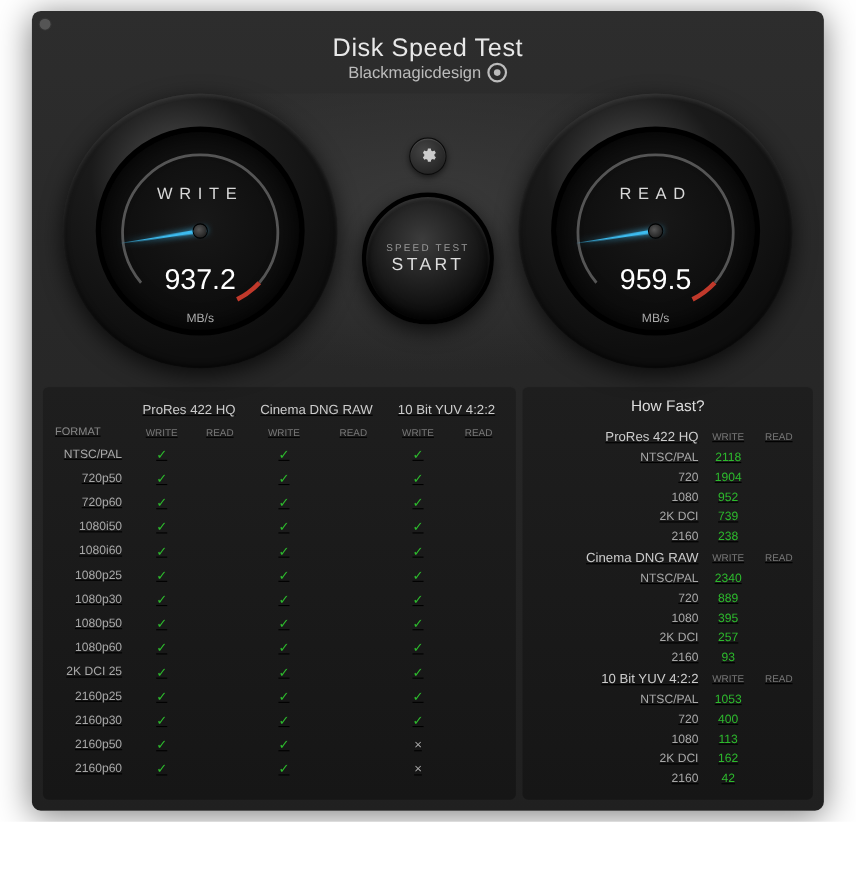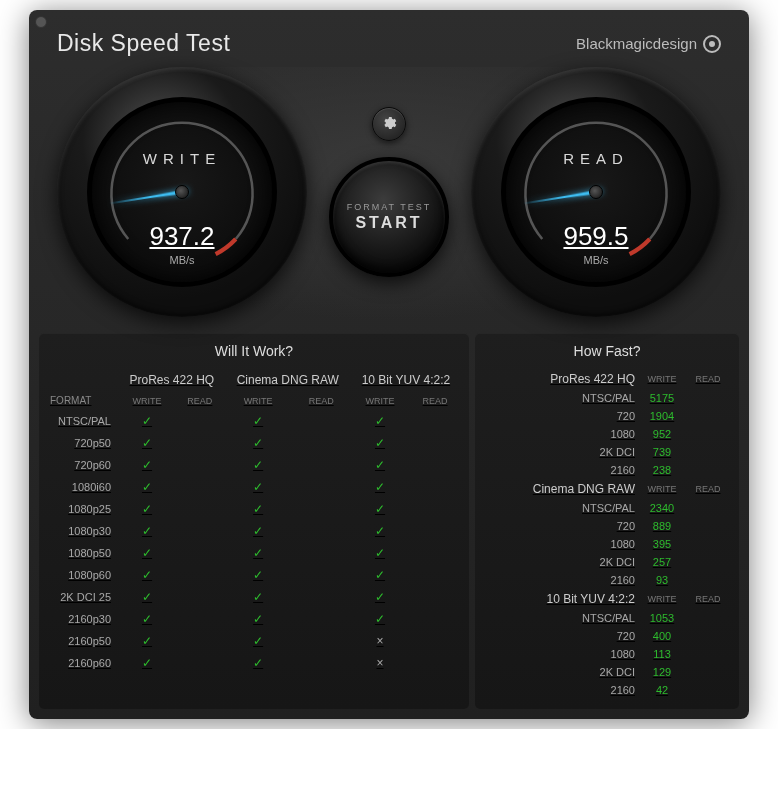--- a/index.html
+++ b/index.html
@@ -25,20 +25,21 @@
     border-radius: 50%;
     background: #555;
     border: 1px solid #333;
     cursor: pointer;
   }
   .header {
     display: flex;
     justify-content: space-between;
     align-items: center;
     padding: 16px 24px 10px 24px;
+    flex-direction: column;
   }
   .title { color: #e8e8e8; font-size: 23px; font-weight: 300; letter-spacing: 0.5px; }
   .brand { color: #bcbcbc; font-size: 15px; font-weight: 300; display: flex; align-items: center; gap: 6px; }
   .brand-icon { width: 18px; height: 18px; border: 2px solid #bcbcbc; border-radius: 50%; position: relative; }
   .brand-icon::after { content: ""; position: absolute; width: 6px; height: 6px; background: #bcbcbc; border-radius: 50%; top: 4px; left: 4px; }
 
   .gauges {
     display: flex;
     justify-content: space-between;
     align-items: center;
@@ -62,22 +63,22 @@
     background: radial-gradient(circle at 50% 45%, #181818 0%, #0a0a0a 80%);
     border: 5px solid #000;
     position: relative;
     display: flex;
     flex-direction: column;
     align-items: center;
     justify-content: center;
     box-shadow: inset 0 0 20px rgba(0,0,0,0.9);
   }
   .dial-label { color: #d8d8d8; font-size: 15px; letter-spacing: 6px; position: absolute; top: 48px; font-weight: 400; }
-  .dial-value { color: #fff; font-size: 26px; font-weight: 400; position: absolute; bottom: 30px; text-decoration: underline; }
-  .dial-unit { color: #aaa; font-size: 11px; position: absolute; bottom: 16px; }
+  .dial-value { color: #fff; font-size: 26px; font-weight: 400; position: absolute; bottom: 30px; }
+  .dial-unit { color: #aaa; font-size: 11px; position: absolute; bottom: 4px; }
   .needle {
     position: absolute;
     left: 50%; top: 50%;
     width: 80px; height: 4px;
     transform-origin: 6px 50%;
     transform: translate(-6px, -2px) rotate(171deg);
     z-index: 3;
   }
   .needle::before {
     content: "";
@@ -116,21 +117,21 @@
     width: 120px; height: 120px;
     border-radius: 50%;
     background: radial-gradient(circle at 45% 35%, #3c3c3c, #0c0c0c 70%);
     border: 4px solid #000;
     box-shadow: 0 6px 18px rgba(0,0,0,0.7), inset 0 2px 3px rgba(255,255,255,0.12), inset 0 -3px 8px rgba(0,0,0,0.9);
     display: flex; flex-direction: column; align-items: center; justify-content: center;
     cursor: pointer;
     color: #ddd;
   }
   .start-top { font-size: 9px; letter-spacing: 2px; color: #999; }
-  .start-main { font-size: 16px; letter-spacing: 3px; font-weight: 700; margin-top: 2px; }
+  .start-main { font-size: 16px; letter-spacing: 3px; font-weight: 400; margin-top: 2px; }
 
   .tables {
     display: flex;
     gap: 6px;
     padding: 0 6px 6px 6px;
   }
   .panel {
     background: linear-gradient(#1e1e1e, #161616);
     border-radius: 5px;
     padding: 10px 8px;
@@ -193,21 +194,21 @@
 
     <div class="center-col">
       <div class="gear-btn">
         <span>
           <svg width="16" height="16" viewBox="0 0 24 24" fill="#ccc">
               <path d="M12 8a4 4 0 100 8 4 4 0 000-8zm9 4a7 7 0 00-.1-1.2l2-1.6-2-3.4-2.4 1a7 7 0 00-2-1.2L16 3h-4l-.5 2.6a7 7 0 00-2 1.2l-2.4-1-2 3.4 2 1.6A7 7 0 007 12c0 .4 0 .8.1 1.2l-2 1.6 2 3.4 2.4-1c.6.5 1.3.9 2 1.2L12 21h4l.5-2.6c.7-.3 1.4-.7 2-1.2l2.4 1 2-3.4-2-1.6c.1-.4.1-.8.1-1.2z"></path>
             </svg>
         </span>
       </div>
       <div class="start-btn">
-        <div class="start-top">FORMAT TEST</div>
+        <div class="start-top">SPEED TEST</div>
         <div class="start-main">START</div>
       </div>
     </div>
 
     <div class="gauge-wrap">
       <div class="gauge-bg">
         <div class="dial">
           <div class="arc">
             <svg viewBox="0 0 100 100">
               <path d="M 18 78 A 42 42 0 1 1 82 78" fill="none" stroke="#555" stroke-width="1.5"></path>
@@ -220,21 +221,20 @@
           <div class="dial-value">959.5</div>
           <div class="dial-unit">MB/s</div>
         </div>
       </div>
     </div>
   </div>
 
   <div class="tables">
 
     <div class="panel panel-left">
-      <div class="panel-title">Will It Work?</div>
       <table>
         <thead>
           <tr>
             <th></th>
             <th colspan="2" class="codec-header">ProRes 422 HQ</th>
             <th colspan="2" class="codec-header">Cinema DNG RAW</th>
             <th colspan="2" class="codec-header">10 Bit YUV 4:2:2</th>
           </tr>
           <tr>
             <th class="col-header-left">FORMAT</th>
@@ -268,20 +268,29 @@
             <tr>
               <td class="col-format">720p60</td>
               <td class="check">✓</td>
               <td></td>
               <td class="check">✓</td>
               <td></td>
               <td class="check">✓</td>
               <td></td>
             </tr>
             <tr>
+              <td class="col-format">1080i50</td>
+              <td class="check">✓</td>
+              <td></td>
+              <td class="check">✓</td>
+              <td></td>
+              <td class="check">✓</td>
+              <td></td>
+            </tr>
+            <tr>
               <td class="col-format">1080i60</td>
               <td class="check">✓</td>
               <td></td>
               <td class="check">✓</td>
               <td></td>
               <td class="check">✓</td>
               <td></td>
             </tr>
             <tr>
               <td class="col-format">1080p25</td>
@@ -314,20 +323,29 @@
               <td class="col-format">1080p60</td>
               <td class="check">✓</td>
               <td></td>
               <td class="check">✓</td>
               <td></td>
               <td class="check">✓</td>
               <td></td>
             </tr>
             <tr>
               <td class="col-format">2K DCI 25</td>
+              <td class="check">✓</td>
+              <td></td>
+              <td class="check">✓</td>
+              <td></td>
+              <td class="check">✓</td>
+              <td></td>
+            </tr>
+            <tr>
+              <td class="col-format">2160p25</td>
               <td class="check">✓</td>
               <td></td>
               <td class="check">✓</td>
               <td></td>
               <td class="check">✓</td>
               <td></td>
             </tr>
             <tr>
               <td class="col-format">2160p30</td>
               <td class="check">✓</td>
@@ -363,21 +381,21 @@
       <div class="panel-title">How Fast?</div>
       <table>
         <tbody id="right-body">
             <tr class="hf-row">
               <td class="hf-codec">ProRes 422 HQ</td>
     <td class="hf-head">WRITE</td>
     <td class="hf-head">READ</td>
             </tr>
             <tr class="hf-row">
               <td class="hf-label">NTSC/PAL</td>
-      <td class="hf-write">5175</td>
+      <td class="hf-write">2118</td>
       <td class="hf-read"></td>
             </tr>
             <tr class="hf-row">
               <td class="hf-label">720</td>
       <td class="hf-write">1904</td>
       <td class="hf-read"></td>
             </tr>
             <tr class="hf-row">
               <td class="hf-label">1080</td>
       <td class="hf-write">952</td>
@@ -438,21 +456,21 @@
       <td class="hf-write">400</td>
       <td class="hf-read"></td>
             </tr>
             <tr class="hf-row">
               <td class="hf-label">1080</td>
       <td class="hf-write">113</td>
       <td class="hf-read"></td>
             </tr>
             <tr class="hf-row">
               <td class="hf-label">2K DCI</td>
-      <td class="hf-write">129</td>
+      <td class="hf-write">162</td>
       <td class="hf-read"></td>
             </tr>
             <tr class="hf-row">
               <td class="hf-label">2160</td>
       <td class="hf-write">42</td>
       <td class="hf-read"></td>
             </tr>
           </tbody>
       </table>
     </div>

